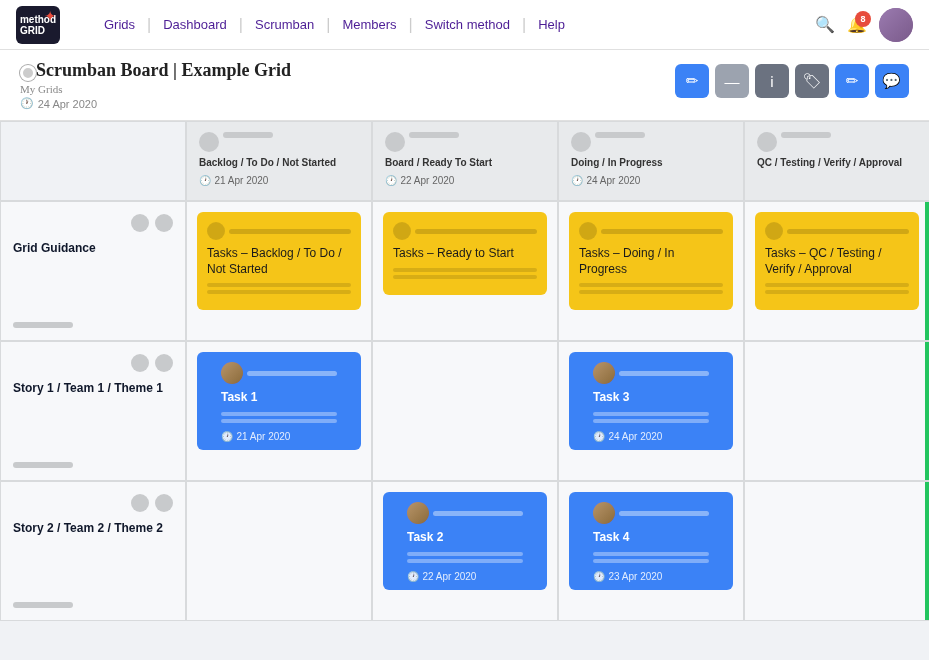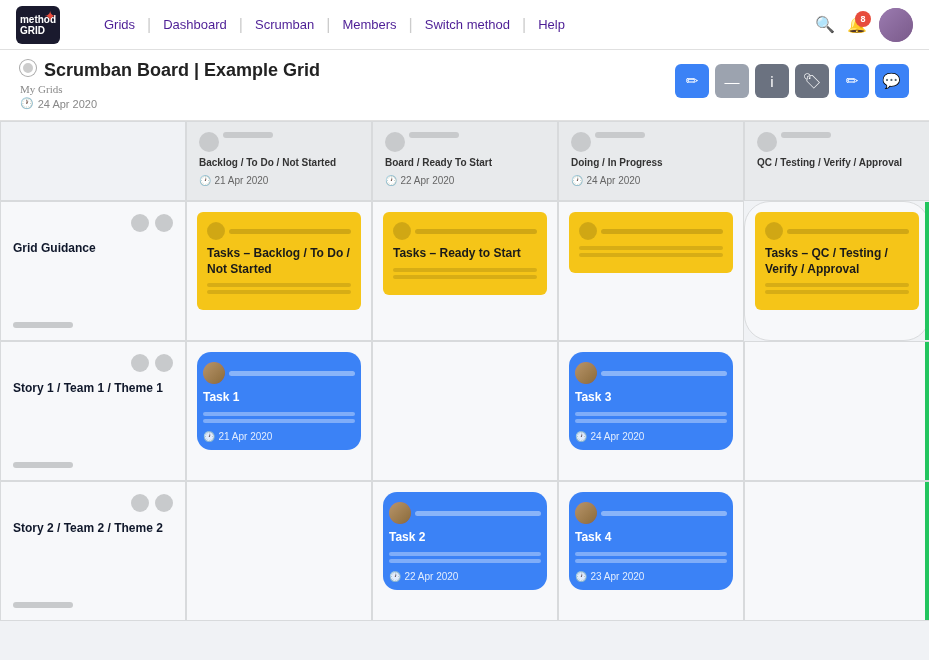--- a/index.html
+++ b/index.html
@@ -269,22 +269,22 @@
     
     .card-yellow {
       background: #f5c518;
       border-radius: 6px;
       padding: 10px 10px 8px;
       margin-bottom: 6px;
       position: relative;
     }
     .card-blue {
       background: #3b82f6;
-      border-radius: 14px;
-      padding: 10px 6px 8px;
+      border-radius: 6px;
+      padding: 10px 24px 8px;
       color: #fff;
       position: relative;
     }
     .card-top-icons {
       display: flex;
       gap: 4px;
       margin-bottom: 6px;
       align-items: center;
     }
     .card-icon-sm {
@@ -300,21 +300,21 @@
       flex: 1;
     }
     .card-bar-white {
       height: 5px;
       background: rgba(255,255,255,0.4);
       border-radius: 3px;
       flex: 1;
     }
     .card-title {
       font-size: 12px;
-      font-weight: 700;
+      font-weight: 400;
       color: #1a1a1a;
       margin-bottom: 6px;
       line-height: 1.3;
     }
     .card-title-white {
       font-size: 12px;
       font-weight: 600;
       color: #fff;
       margin-bottom: 6px;
       line-height: 1.3;
@@ -409,21 +409,21 @@
       <span class="badge">8</span>
     </div>
     <div class="avatar">
       <div class="avatar-inner"></div>
     </div>
   </div>
 </nav>
 
 <div class="page-header">
   <div class="page-header-left">
-    <div style="display:flex;align-items:flex-start;gap:8px;">
+    <div style="display:flex;align-items:flex-end;font-family:Liberation Serif, serif;">
       <div style="width:16px;height:16px;border-radius:50%;background:#ccc;border:3px solid #fff;box-shadow:0 0 0 1px #aaa;"></div>
       <h1 class="page-title">Scrumban Board | Example Grid</h1>
     </div>
     <div class="breadcrumb">My Grids</div>
     <div class="page-date">
       <span>🕐</span>
       <span>24 Apr 2020</span>
     </div>
   </div>
   <div class="page-header-right">
@@ -521,28 +521,29 @@
         </div>
       </div>
     </div>
 
     <div class="board-cell">
       <div class="card-yellow">
         <div class="card-top-icons">
           <div class="card-icon-sm"></div>
           <div class="card-bar"></div>
         </div>
-        <div class="card-lines">
-          <div class="card-line"></div>
-          <div class="card-line"></div>
-        </div>
-      </div>
-    </div>
-
-    <div class="board-cell" style="position:relative;border-radius:26px;">
+        <div class="card-title">Tasks – Doing / In Progress</div>
+        <div class="card-lines">
+          <div class="card-line"></div>
+          <div class="card-line"></div>
+        </div>
+      </div>
+    </div>
+
+    <div class="board-cell" style="position:relative;">
       <div class="card-yellow">
         <div class="card-top-icons">
           <div class="card-icon-sm"></div>
           <div class="card-bar"></div>
         </div>
         <div class="card-title">Tasks – QC / Testing / Verify / Approval</div>
         <div class="card-lines">
           <div class="card-line"></div>
           <div class="card-line"></div>
         </div>

